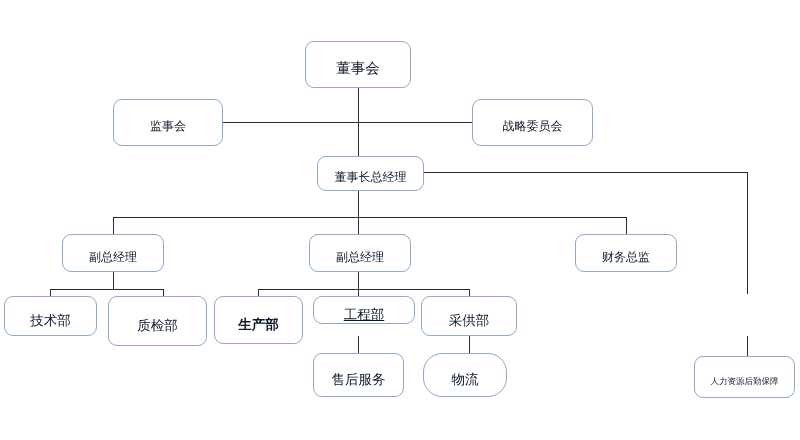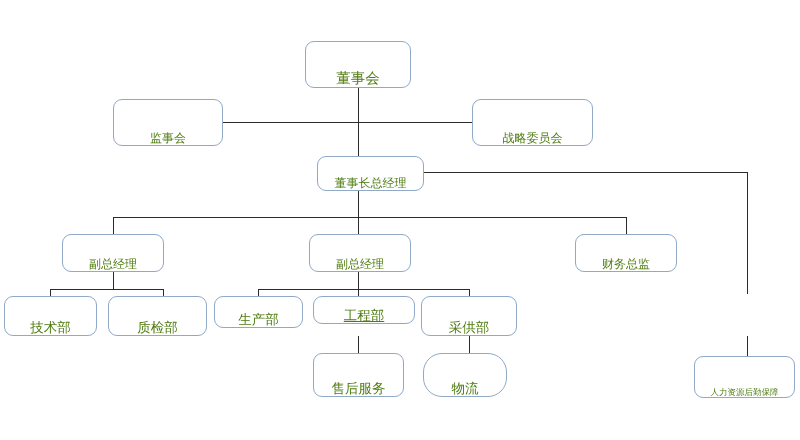--- a/index.html
+++ b/index.html
@@ -16,23 +16,23 @@
     overflow: hidden;
     font-family: "DejaVu Sans", "Liberation Sans", sans-serif;
   }
   .node {
     position: absolute;
     box-sizing: border-box;
     background: #ffffff;
     border: 1px solid #8fa9c6;
     border-radius: 9px;
     display: flex;
-    align-items: flex-end;
+    align-items: center;
     justify-content: center;
-    color: #4d7c0f;
+    color: #0f172a;
     white-space: nowrap;
     z-index: 3;
   }
   .node > .node-label {
     display: block;
     width: 100%;
     text-align: center;
     line-height: 1.1;
   }
   
@@ -108,25 +108,25 @@
   </div>
 
   <div class="node n-md" style="left:575px; top:234px; width:102px; height:38px;">
     <span class="node-label">财务总监</span>
   </div>
 
   <div class="node n-sm" style="left:4px; top:296px; width:93px; height:40px;">
     <span class="node-label">技术部</span>
   </div>
 
-  <div class="node n-sm" style="left:108px; top:296px; width:99px; height:40px;">
+  <div class="node n-sm" style="left:108px; top:296px; width:99px; height:50px;">
     <span class="node-label">质检部</span>
   </div>
 
-  <div class="node n-sm" style="left:214px; top:296px; width:89px; height:32px;">
+  <div class="node n-sm" style="left:214px; top:296px; width:89px; height:48px;font-weight:bold;">
     <span class="node-label">生产部</span>
   </div>
 
   <div class="node n-sm" style="left:313px; top:296px; width:102px; height:28px;text-decoration:underline;">
     <span class="node-label">工程部</span>
   </div>
 
   <div class="node n-sm" style="left:421px; top:296px; width:96px; height:40px;">
     <span class="node-label">采供部</span>
   </div>

